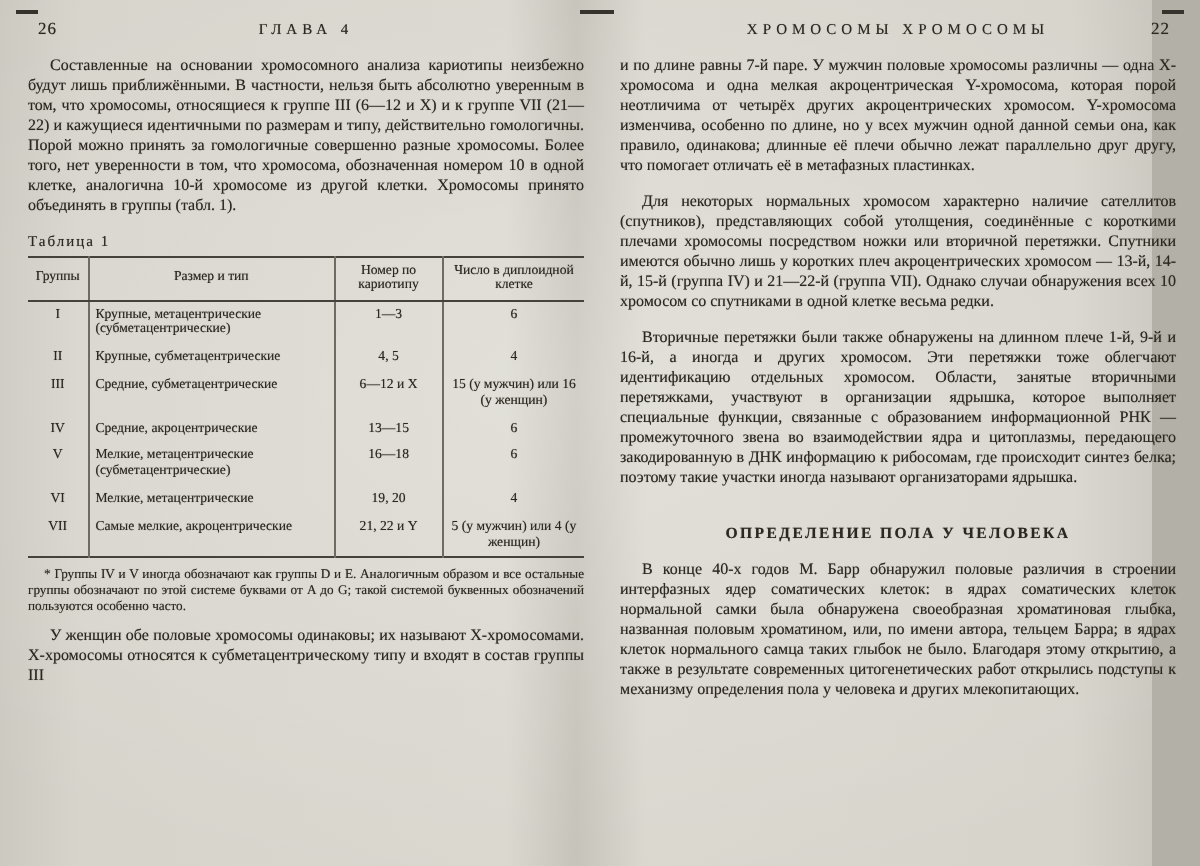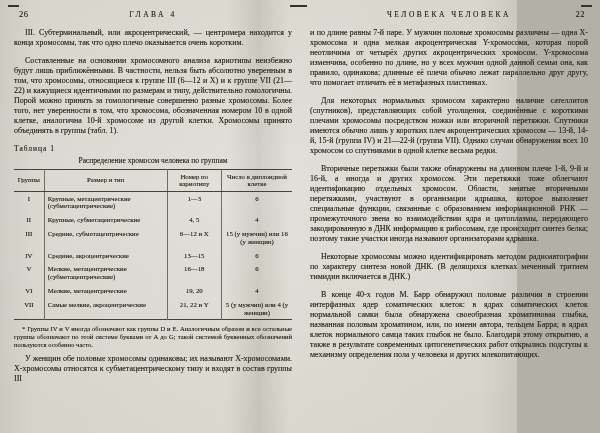--- a/index.html
+++ b/index.html
@@ -2,21 +2,21 @@
 <html><head>
 <meta charset="utf-8">
 <style>
   html,body{margin:0;padding:0;}
   body{
     width:600px;height:433px;overflow:hidden;
     background:#b3b0a7;
     font-family:"Liberation Serif", serif;
   }
   .scan{
-    position:relative;width:517px;height:433px;color:#2b2820;
+    position:relative;width:576px;height:433px;color:#2b2820;
     background:
       radial-gradient(ellipse 130% 95% at 50% 45%, rgba(255,255,255,0.22), rgba(0,0,0,0) 62%),
       linear-gradient(90deg,#ccc9c1 0%,#d7d4cc 7%,#dad7cf 44%,#c5c2b9 50%,#dad7cf 56%,#d7d4cc 93%,#cac7bf 100%);
     text-shadow:0 0 0.4px rgba(43,40,32,0.55);
   }
   .mark{position:absolute;height:2px;background:#35332c;}
   .page{position:absolute;top:0;height:433px;width:278px;}
   .page-left{left:14px;}
   .page-right{left:310px;}
   .running-head{position:relative;height:11px;margin:9px 0 7px;}
@@ -60,25 +60,23 @@
   <div class="mark" style="left:8px;top:5px;width:11px"></div>
   <div class="mark" style="left:290px;top:5px;width:17px"></div>
   <div class="mark" style="left:581px;top:5px;width:11px"></div>
 
   <div class="page page-left">
     <div class="running-head">
       <span class="rh-num">26</span>
       <span class="rh-title">ГЛАВА 4</span>
     </div>
 
-    <p class="par">III. Субтерминальный, или акроцентрический, — центромера находится у конца хромосомы, так что одно плечо оказывается очень коротким.</p>
     <p class="par">Составленные на основании хромосомного анализа кариотипы неизбежно будут лишь приближёнными. В частности, нельзя быть абсолютно уверенным в том, что хромосомы, относящиеся к группе III (6—12 и X) и к группе VII (21—22) и кажущиеся идентичными по размерам и типу, действительно гомологичны. Порой можно принять за гомологичные совершенно разные хромосомы. Более того, нет уверенности в том, что хромосома, обозначенная номером 10 в одной клетке, аналогична 10-й хромосоме из другой клетки. Хромосомы принято объединять в группы (табл. 1).</p>
 
     <div class="tbl-label">Таблица 1</div>
-    <div class="tbl-title">Распределение хромосом человека по группам</div>
 
     <table class="groups">
       <colgroup>
         <col class="w-group">
           <col class="w-type">
           <col class="w-num">
           <col class="w-count">
       </colgroup>
       <thead>
         <tr>
@@ -134,26 +132,26 @@
       </tbody>
     </table>
 
     <div class="footnote">* Группы IV и V иногда обозначают как группы D и E. Аналогичным образом и все остальные группы обозначают по этой системе буквами от A до G; такой системой буквенных обозначений пользуются особенно часто.</div>
 
     <p class="par closing">У женщин обе половые хромосомы одинаковы; их называют X-хромосомами. X-хромосомы относятся к субметацентрическому типу и входят в состав группы III</p>
   </div>
 
   <div class="page page-right">
     <div class="running-head">
-      <span class="rh-title">ЧЕЛОВЕКА ЧЕЛОВЕКА</span>
+      <span class="rh-title">ХРОМОСОМЫ ХРОМОСОМЫ</span>
       <span class="rh-num">22</span>
     </div>
 
     <p class="par no-indent">и по длине равны 7-й паре. У мужчин половые хромосомы различны — одна X-хромосома и одна мелкая акроцентрическая Y-хромосома, которая порой неотличима от четырёх других акроцентрических хромосом. Y-хромосома изменчива, особенно по длине, но у всех мужчин одной данной семьи она, как правило, одинакова; длинные её плечи обычно лежат параллельно друг другу, что помогает отличать её в метафазных пластинках.</p>
     <p class="par">Для некоторых нормальных хромосом характерно наличие сателлитов (спутников), представляющих собой утолщения, соединённые с короткими плечами хромосомы посредством ножки или вторичной перетяжки. Спутники имеются обычно лишь у коротких плеч акроцентрических хромосом — 13-й, 14-й, 15-й (группа IV) и 21—22-й (группа VII). Однако случаи обнаружения всех 10 хромосом со спутниками в одной клетке весьма редки.</p>
     <p class="par">Вторичные перетяжки были также обнаружены на длинном плече 1-й, 9-й и 16-й, а иногда и других хромосом. Эти перетяжки тоже облегчают идентификацию отдельных хромосом. Области, занятые вторичными перетяжками, участвуют в организации ядрышка, которое выполняет специальные функции, связанные с образованием информационной РНК — промежуточного звена во взаимодействии ядра и цитоплазмы, передающего закодированную в ДНК информацию к рибосомам, где происходит синтез белка; поэтому такие участки иногда называют организаторами ядрышка.</p>
-    <p class="par">Некоторые хромосомы можно идентифицировать методом радиоавтографии по характеру синтеза новой ДНК. (В делящихся клетках меченный тритием тимидин включается в ДНК.)</p>
 
+    <div class="section-heading">ОПРЕДЕЛЕНИЕ ПОЛА У ЧЕЛОВЕКА</div>
 
     <p class="par">В конце 40-х годов М. Барр обнаружил половые различия в строении интерфазных ядер соматических клеток: в ядрах соматических клеток нормальной самки была обнаружена своеобразная хроматиновая глыбка, названная половым хроматином, или, по имени автора, тельцем Барра; в ядрах клеток нормального самца таких глыбок не было. Благодаря этому открытию, а также в результате современных цитогенетических работ открылись подступы к механизму определения пола у человека и других млекопитающих.</p>
   </div>
 
 </div>
 
 </body></html>

